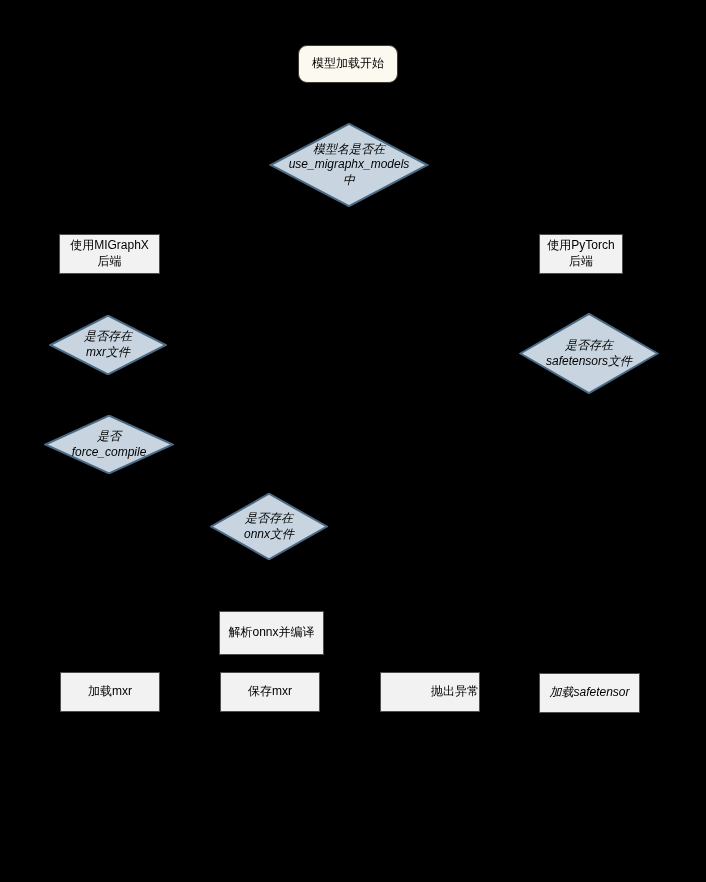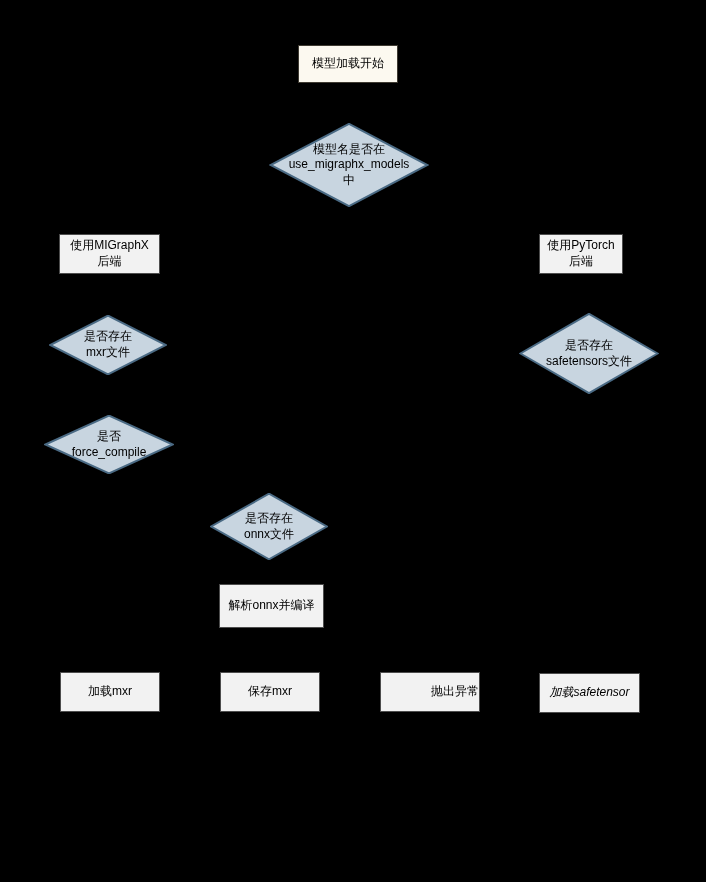--- a/index.html
+++ b/index.html
@@ -14,48 +14,48 @@
     position:absolute;
     display:flex;align-items:center;justify-content:center;
     box-sizing:border-box;
     font-size:12px;line-height:1.3;
     text-align:center;color:#000000;
     white-space:pre-line;
   }
   .terminal{
     background:#fcf9f0;
     border:1px solid #3f3b32;
-    border-radius:0;
+    border-radius:9px;
   }
   .process{
     background:#f2f2f2;
     border:1px solid #4d4d4d;
   }
-  .decision{background:transparent;border:none;}
+  .decision{background:transparent;border:none;font-style:italic;}
   .decision svg{
     position:absolute;left:0;top:0;width:100%;height:100%;
   }
   .decision polygon{
     fill:#c8d5e0;
     stroke:#4a6a84;
     stroke-width:2;
     vector-effect:non-scaling-stroke;
   }
   .nlabel{position:relative;z-index:1;}
 
   
   #n-start            {left:298px;top:45px; width:100px;height:38px;}
   #n-check-migraphx   {left:269px;top:123px;width:160px;height:84px;}
   #n-use-migraphx     {left:59px; top:234px;width:101px;height:40px;}
   #n-use-pytorch      {left:539px;top:234px;width:84px;height:40px;}
   #n-check-mxr        {left:49px; top:315px;width:118px;height:60px;}
   #n-check-safetensors{left:519px;top:313px;width:140px;height:81px;}
   #n-check-force      {left:44px; top:415px;width:130px;height:59px;}
   #n-check-onnx       {left:210px;top:493px;width:118px;height:67px;}
-  #n-parse-onnx       {left:219px;top:584px;width:105px;height:44px;}
+  #n-parse-onnx       {left:219px;top:611px;width:105px;height:44px;}
   #n-load-mxr         {left:60px; top:672px;width:100px;height:40px;}
   #n-save-mxr         {left:220px;top:672px;width:100px;height:40px;}
   #n-throw            {left:380px;top:672px;width:100px;height:40px;justify-content:flex-end;}
   #n-load-safetensor  {left:539px;top:673px;width:101px;height:40px;font-style:italic;}
   #n-end              {left:298px;top:794px;width:102px;height:39px;}
 </style>
 </head>
 <body>
 
 <div class="stage">

